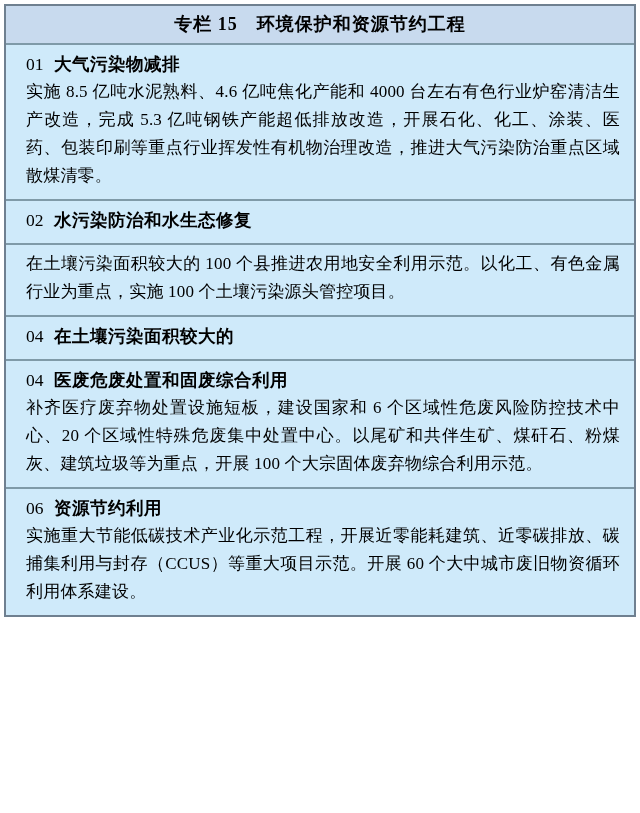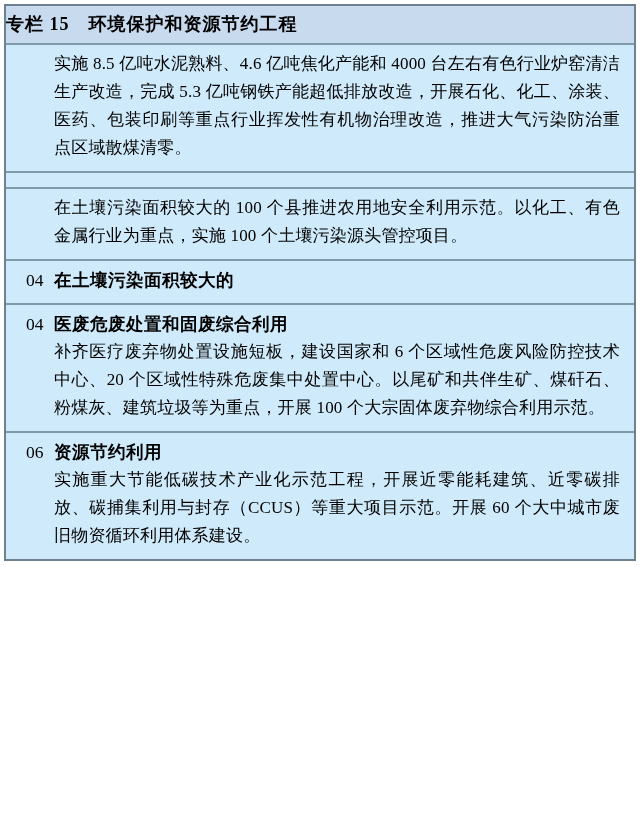--- a/index.html
+++ b/index.html
@@ -18,20 +18,21 @@
   }
   .box {
     box-sizing: border-box;
     width: 632px;
     border: 2px solid #6f8090;
     background: #cfeafa;
   }
   .box-header {
     background: #c8daee;
     border-bottom: 2px solid #7f9aa8;
+    text-align: center;
     padding: 6px 0 7px 0;
     font-size: 18px;
     font-weight: bold;
     letter-spacing: 1px;
     line-height: 24px;
   }
   .section {
     background: #cfeafa;
     padding: 5px 14px 9px 20px;
   }
@@ -46,41 +47,46 @@
   .section-num {
     display: inline-block;
     width: 28px;
     font-weight: normal;
   }
   .section-title {
     font-weight: bold;
     letter-spacing: 0.5px;
   }
   .section-body {
-    margin-left: 28px;
     font-size: 17px;
     line-height: 28px;
     text-align: justify;
     text-justify: inter-ideograph;
     letter-spacing: 0.2px;
   }
 </style>
 </head>
 <body>
 
 <div class="page">
   <div class="box">
 
     <div class="box-header">专栏 15　环境保护和资源节约工程</div>
 
     <div class="section">
+      <div class="section-title-row">
+        <span class="section-num">01</span><span class="section-title">大气污染物减排</span>
+      </div>
       <div class="section-body">实施 8.5 亿吨水泥熟料、4.6 亿吨焦化产能和 4000 台左右有色行业炉窑清洁生产改造，完成 5.3 亿吨钢铁产能超低排放改造，开展石化、化工、涂装、医药、包装印刷等重点行业挥发性有机物治理改造，推进大气污染防治重点区域散煤清零。</div>
     </div>
 
     <div class="section">
+      <div class="section-title-row">
+        <span class="section-num">02</span><span class="section-title">水污染防治和水生态修复</span>
+      </div>
     </div>
 
     <div class="section">
       <div class="section-body">在土壤污染面积较大的 100 个县推进农用地安全利用示范。以化工、有色金属行业为重点，实施 100 个土壤污染源头管控项目。</div>
     </div>
 
     <div class="section">
       <div class="section-title-row">
         <span class="section-num">04</span><span class="section-title">在土壤污染面积较大的</span>
       </div>

